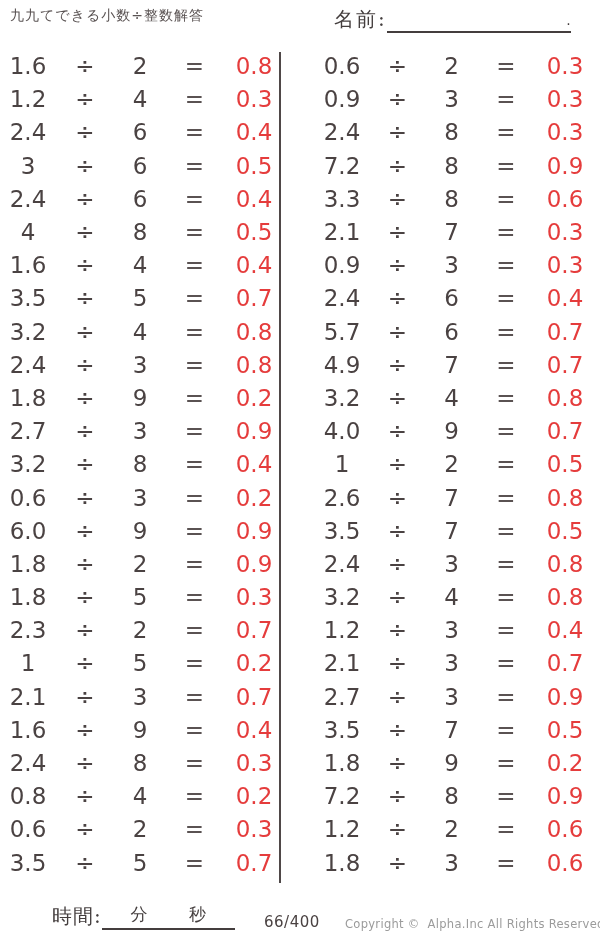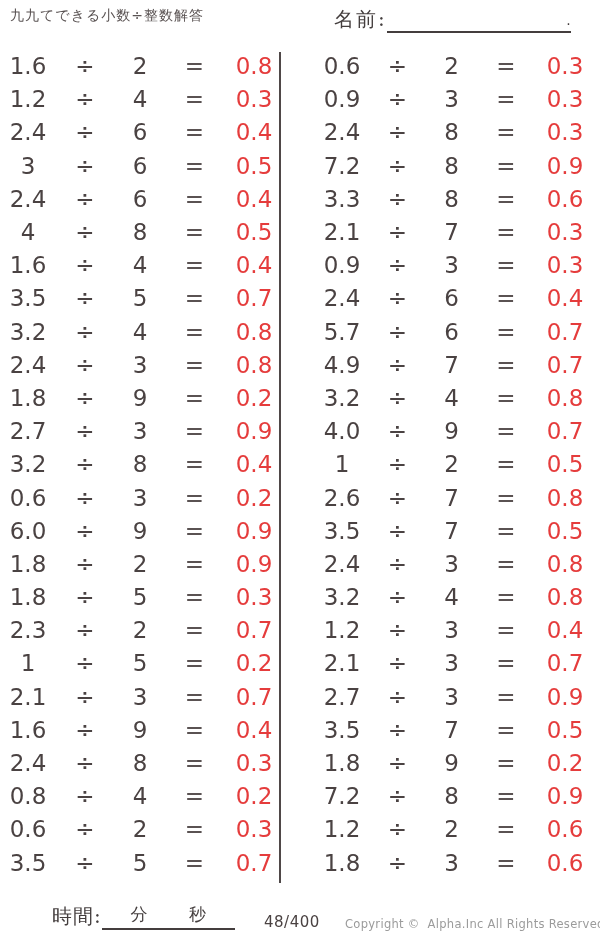--- a/index.html
+++ b/index.html
@@ -498,14 +498,14 @@
 </div>
 </div>
 
 <div class="footer-time">
   <span class="time-label">時間:</span>
   <span class="time-line">
     <span>分</span>
     <span>秒</span>
   </span>
 </div>
-<div class="page-num">48/400</div>
+<div class="page-num">66/400</div>
 <div class="copyright">Copyright ©  Alpha.Inc All Rights Reserved.</div>
 
 </body></html>

